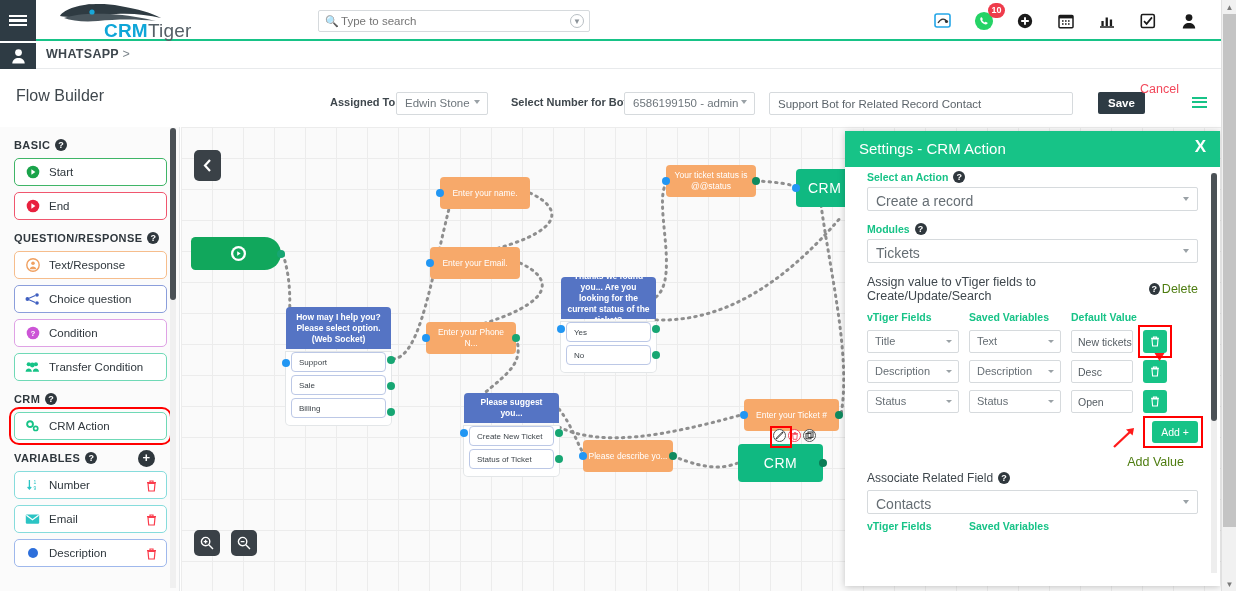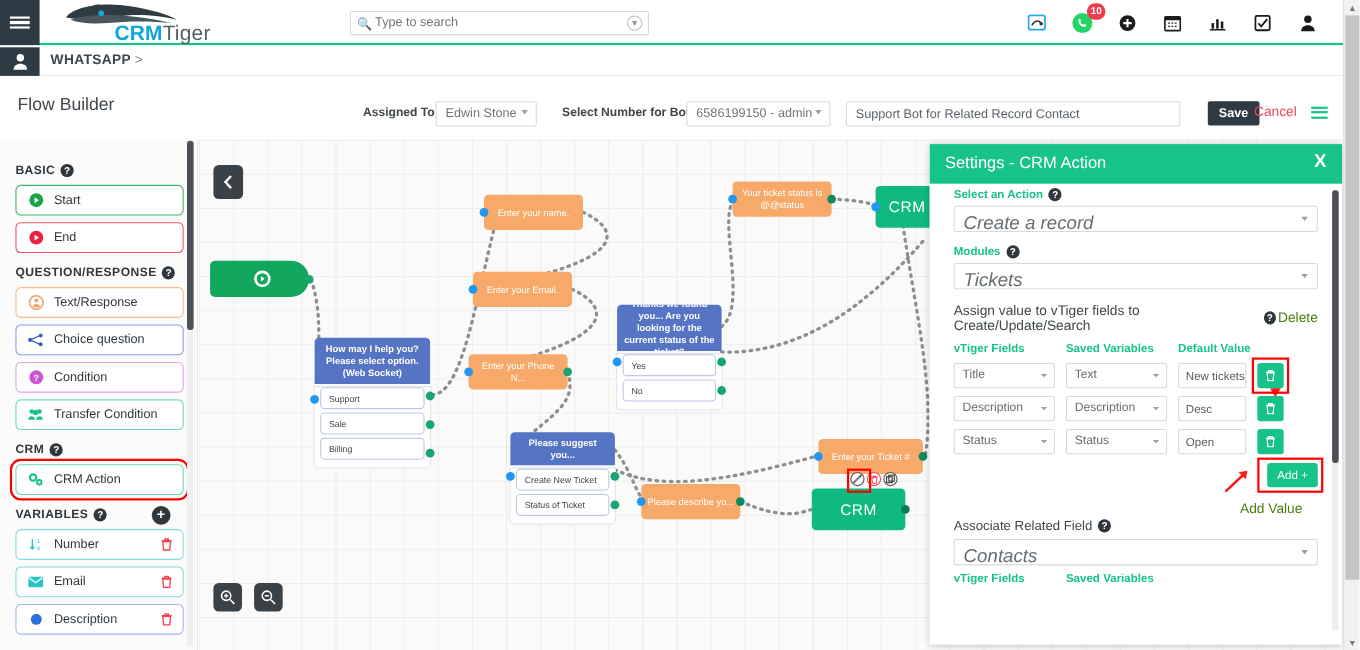--- a/index.html
+++ b/index.html
@@ -60,21 +60,21 @@
       font-family:"Liberation Sans",sans-serif;}
   .btn-cancel { position:absolute; color:#f2485b; font-size:12.5px; cursor:pointer; }
   .green-burger { position:absolute; cursor:pointer; }
   .green-burger span { display:block; width:15px; height:2px; background:#17c387; margin:2.5px 0;}
 
   
   .sidebar { position:absolute; left:0; top:127px; width:180px; height:464px;
       background:#fbfbfb; border-right:1px solid #e6e8ea; overflow:hidden; padding:10px 12px 0 14px;}
   .sb-head { font-size:11px; font-weight:700; color:#2f373d; letter-spacing:.4px;
       margin:12px 0 7px 0; display:flex; align-items:center; }
-  .sb-head:first-child{ margin-top:12px;}
+  .sb-head:first-child{ margin-top:2px;}
   .qmark { display:inline-block; width:12px;height:12px;border-radius:50%;background:#2f373d;color:#fff;
       font-size:9px;font-weight:700;text-align:center;line-height:12px;margin-left:5px;}
   .sb-item { position:relative; height:28px; border:1.5px solid #ccc; border-radius:5px; background:#fff;
       margin-bottom:6px; display:flex; align-items:center; padding-left:10px; cursor:pointer; }
   .sb-item .nm { font-size:11.5px; color:#2f373d; margin-left:9px; }
   .sb-ico { width:15px; height:15px; display:flex; align-items:center; justify-content:center; }
   .trash { position:absolute; right:9px; top:6px; cursor:pointer;}
   .var-plus { position:absolute; right:12px; width:17px; height:17px; border-radius:50%;
       background:#2f373d; color:#fff; text-align:center; line-height:16px; font-size:13px; cursor:pointer;}
   .hl-red { outline:2.5px solid #ff0000; outline-offset:3px; }
@@ -118,21 +118,21 @@
   .panel { position:absolute; left:845px; top:131px; width:375px; height:455px; background:#fff;
       box-shadow:0 1px 7px rgba(0,0,0,.22); overflow:hidden;}
   .panel-head { position:absolute; left:0; top:0; width:375px; height:36px; background:#17c387; }
   .panel-title { position:absolute; left:14px; top:9px; color:#fff; font-size:15px;}
   .panel-x { position:absolute; right:14px; top:6px; color:#fff; font-size:17px; font-weight:700; cursor:pointer;}
   .panel-body { position:absolute; left:0; top:28px; width:375px; height:419px; padding:12px 22px 0 22px; }
   .flabel { font-size:10.5px; font-weight:700; color:#17c387; display:flex; align-items:center; margin-bottom:4px;}
   .flabel .qmark { background:#2f373d; }
   .fsel { position:relative; height:24px; border:1px solid #d6dadd; border-radius:2px; background:#fff;
       margin-bottom:12px; }
-  .fsel .cap { position:absolute; left:8px; top:5px; font-size:17px; color:#666e74;font-style:italic; }
+  .fsel .cap { position:absolute; left:8px; top:5px; font-size:14px; color:#666e74; }
   .fsel .caret { position:absolute; right:8px; top:9px; width:0;height:0;
       border-left:3.5px solid transparent;border-right:3.5px solid transparent;border-top:4px solid #9aa1a6;}
   .assign-title { font-size:12.5px; color:#3f474d; display:flex; align-items:center; margin-top:7px;}
   .colhead { font-size:10.5px; font-weight:700; color:#17c387; }
   .minisel { position:relative; height:23px; border:1px solid #d6dadd; border-radius:2px; background:#fff;}
   .minisel .cap { position:absolute; left:7px; top:4px; font-size:11px; color:#666e74; }
   .minisel .caret { position:absolute; right:6px; top:9px; width:0;height:0;
       border-left:3px solid transparent;border-right:3px solid transparent;border-top:3.5px solid #9aa1a6;}
   .miniinp { height:23px; border:1px solid #d6dadd; border-radius:2px; font-size:10.5px; color:#555d63;
       padding-left:6px; outline:none; width:100%; font-family:"Liberation Sans",sans-serif; background:#fff;}
@@ -259,21 +259,21 @@
 
     <div class="lbl" style="position:absolute;left:511px;top:26px;">Select Number for Bot</div>
     <div class="selbox" style="left:624px;top:22px;width:131px;">
       <span class="cap">6586199150 - admin</span>
       <i class="caret"></i>
     </div>
 
     <input class="txtinput" style="left: 769px; top: 22px; width: 304px;" value="Support Bot for Related Record Contact">
 
     <button class="btn-save" style="left:1098px;top:22px;">Save</button>
-    <div class="btn-cancel" style="left:1140px;top:24px;">Cancel</div>
+    <div class="btn-cancel" style="left:1140px;top:12px;">Cancel</div>
     <div class="green-burger" style="left:1192px;top:24px;">
       <span></span>
         <span></span>
         <span></span>
     </div>
   </div>
 
   <div class="sidebar">
 
     <div class="sb-head">

